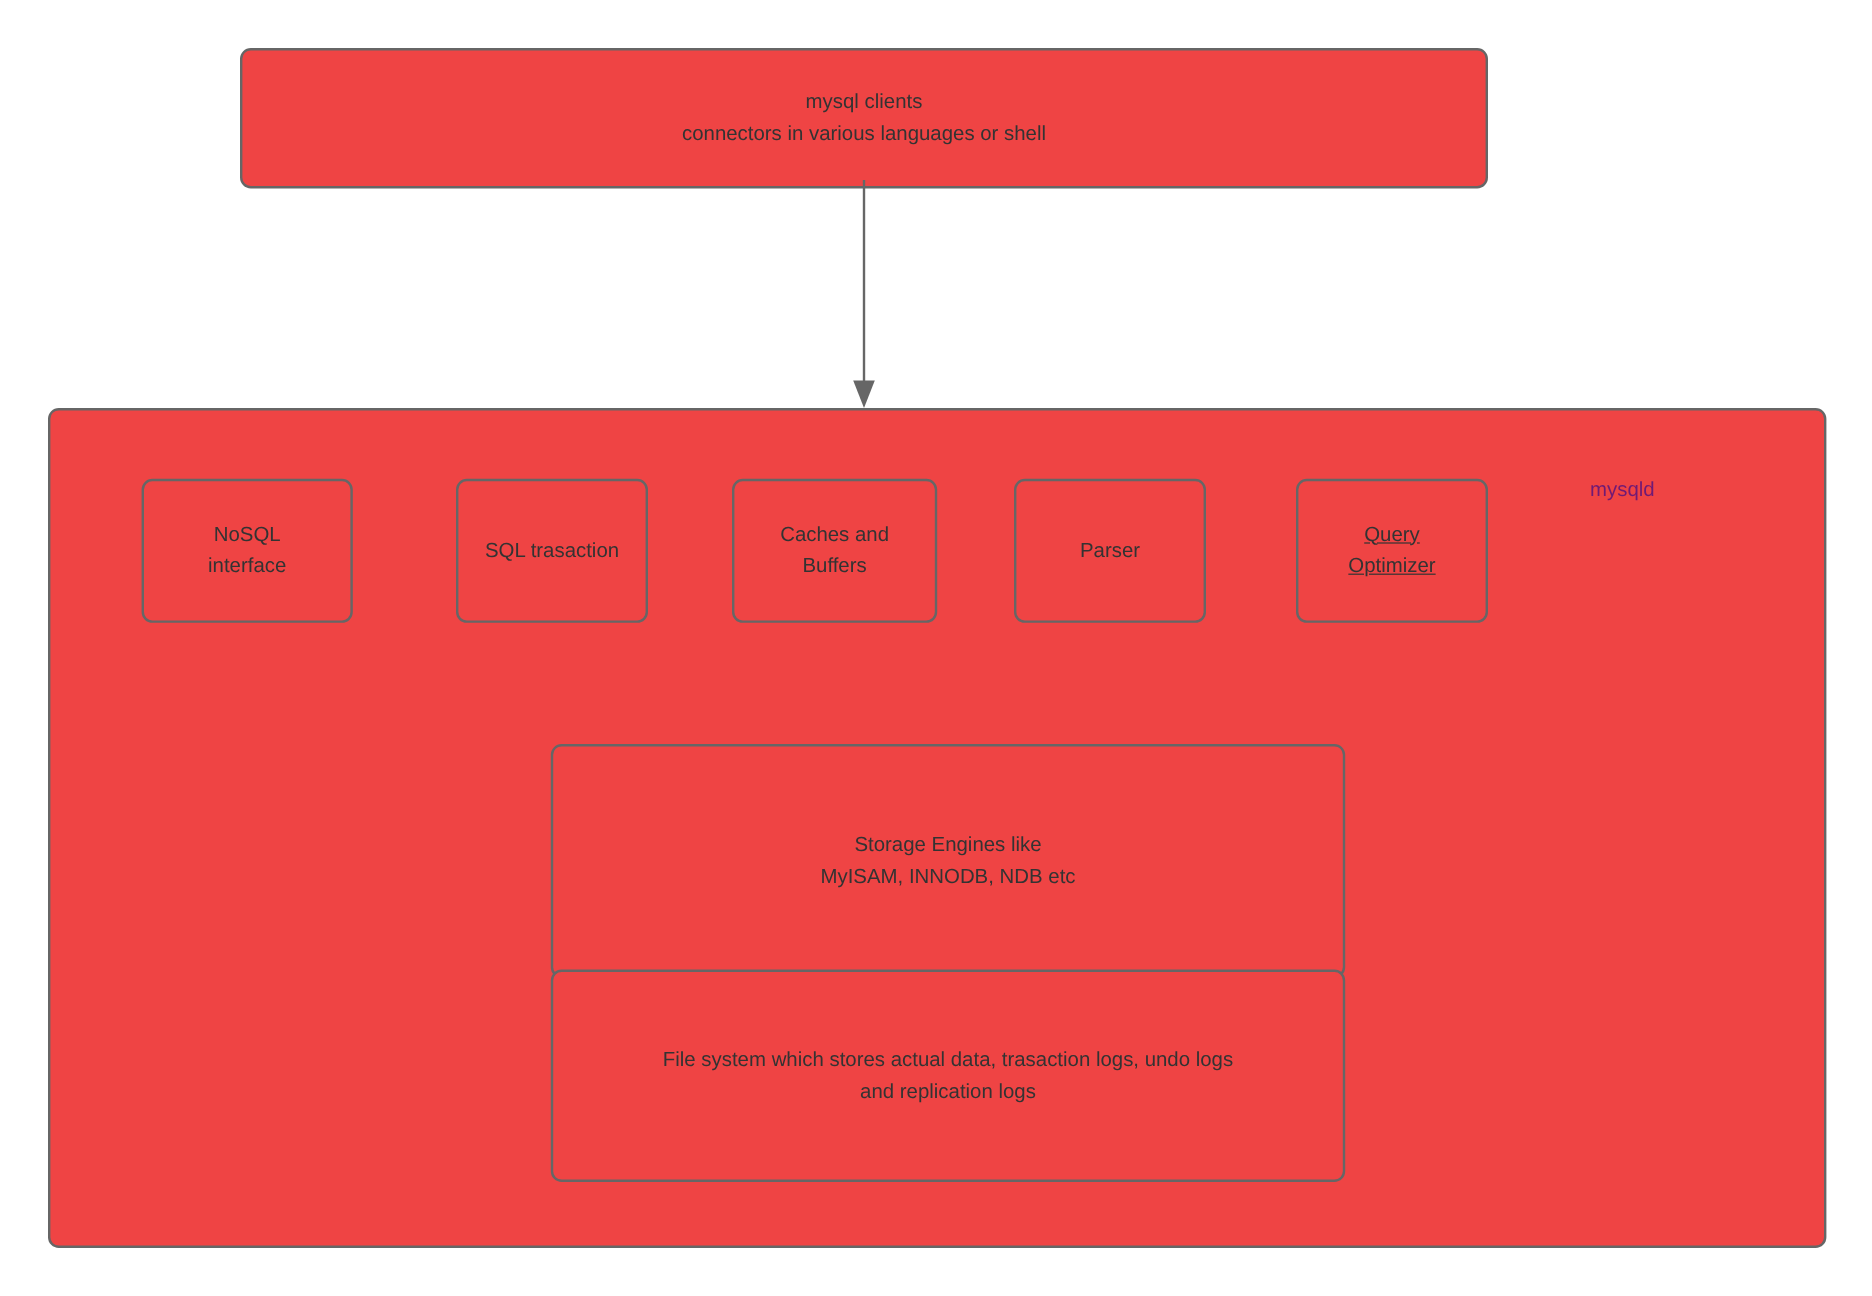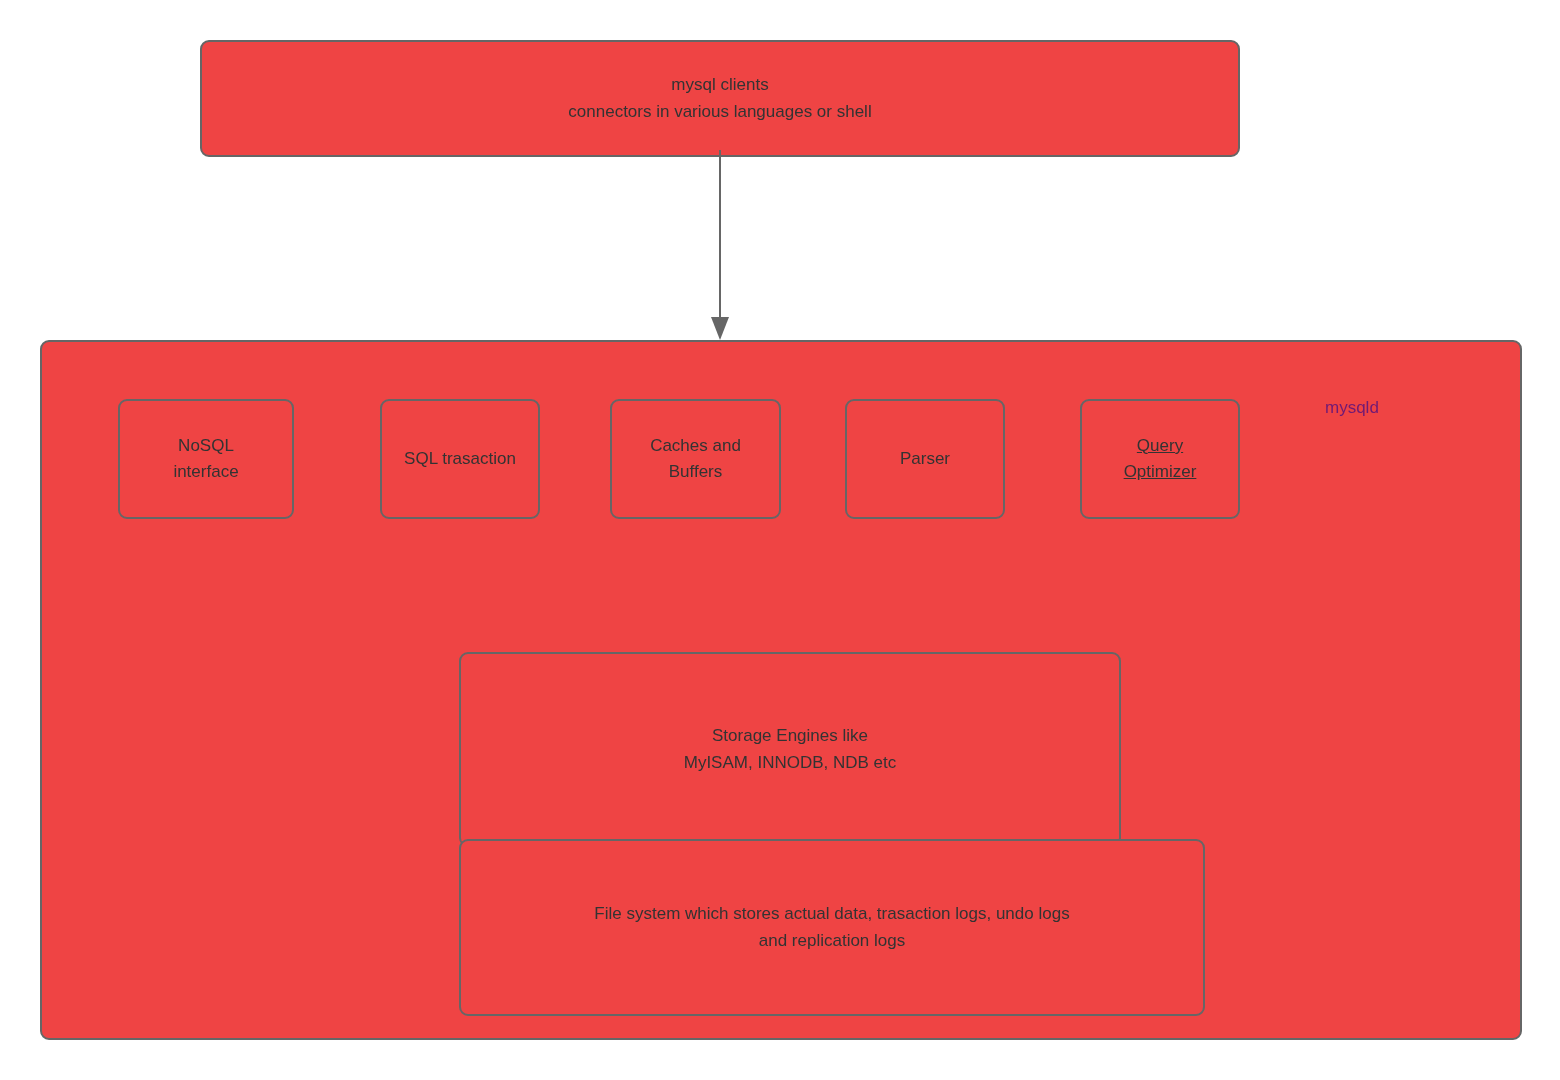--- a/index.html
+++ b/index.html
@@ -74,26 +74,25 @@
   #comp-2 { left: 610px;  width: 171px; }
   #comp-3 { left: 845px;  width: 160px; }
   #comp-4 { left: 1080px; width: 160px; text-decoration: underline; }
 
   #storage-box {
     left: 459px;
     top: 620px;
     width: 662px;
     height: 195px;
     border-radius: 9px;
-    margin-top: 32px;
   }
   #filesystem-box {
     left: 459px;
-    top: 839px;
-    width: 746px;
+    top: 808px;
+    width: 662px;
     height: 177px;
     border-radius: 9px;
   }
   
   #arrow-connector {
     position: absolute;
     left: 690px;
     top: 150px;
     width: 60px;
     height: 195px;

